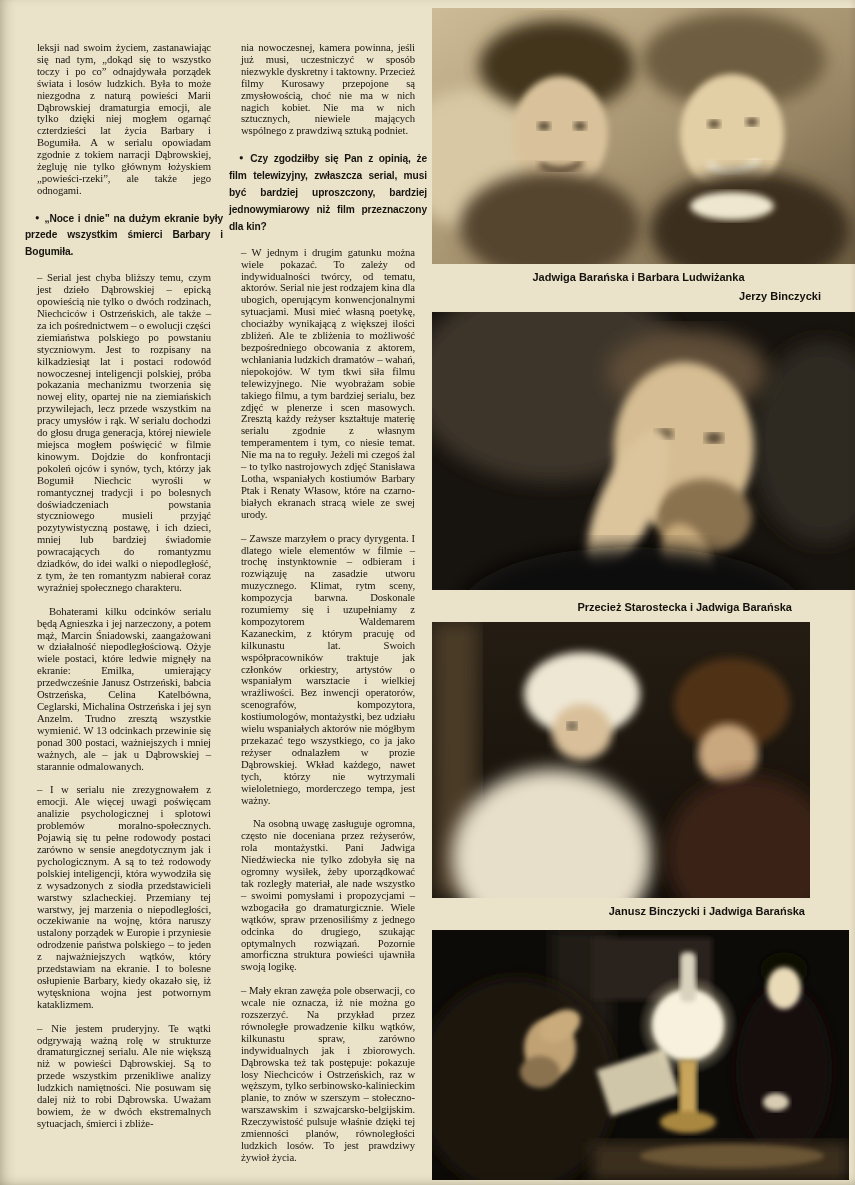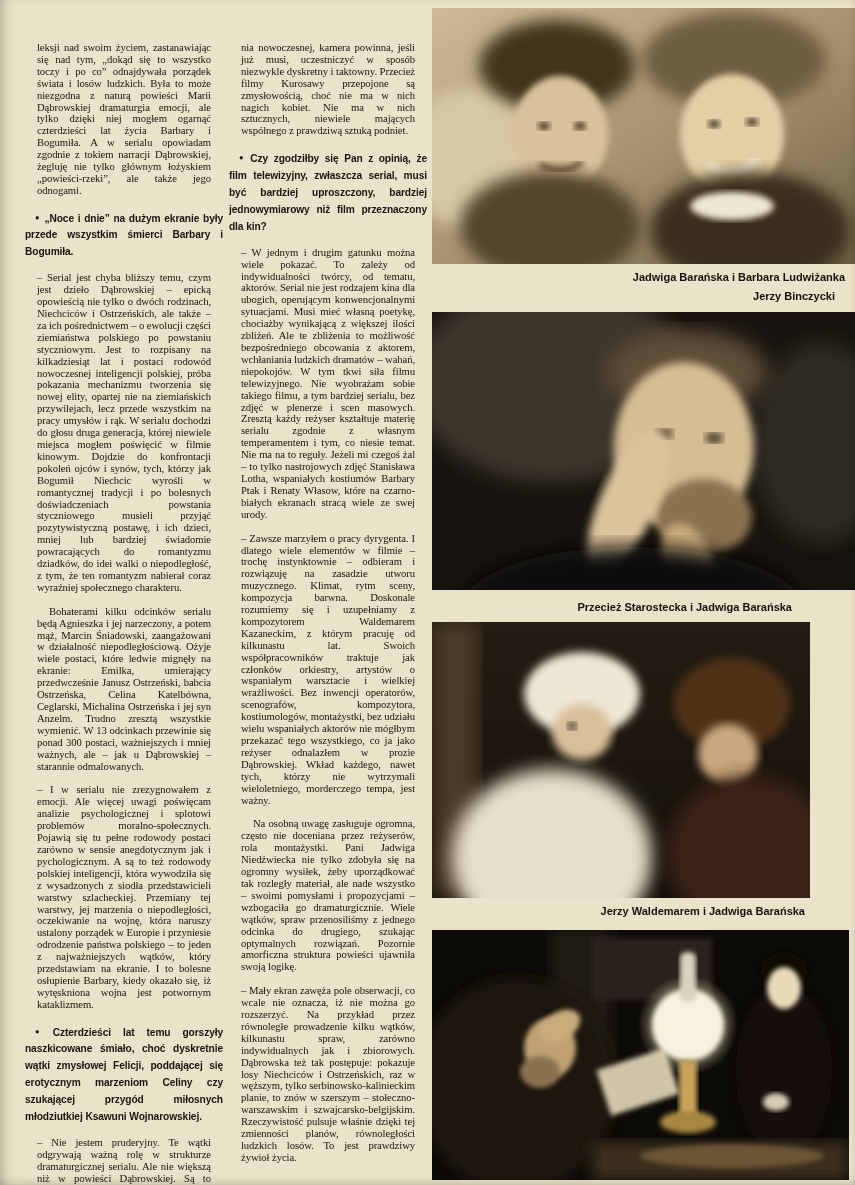--- a/index.html
+++ b/index.html
@@ -58,21 +58,20 @@
 </style>
 </head>
 <body>
 
 <div class="col" id="col1">
   <p class="para first">leksji nad swoim życiem, zastanawiając się nad tym, „dokąd się to wszystko toczy i po co” odnajdywała porządek świata i losów ludzkich. Była to może niezgodna z naturą powieści Marii Dąbrowskiej dramaturgia emocji, ale tylko dzięki niej mogłem ogarnąć czterdzieści lat życia Barbary i Bogumiła. A w serialu opowiadam zgodnie z tokiem narracji Dąbrowskiej, żegluję nie tylko głównym łożyskiem „powieści-rzeki”, ale także jego odnogami.</p>
   <p class="question"><span class="bullet">●</span><span>„Noce i dnie” na dużym ekranie były przede wszystkim śmierci Barbary i Bogumiła.</span></p>
   <p class="para first">– Serial jest chyba bliższy temu, czym jest dzieło Dąbrowskiej – epicką opowieścią nie tylko o dwóch rodzinach, Niechciców i Ostrzeńskich, ale także – za ich pośrednictwem – o ewolucji części ziemiaństwa polskiego po powstaniu styczniowym. Jest to rozpisany na kilkadziesiąt lat i postaci rodowód nowoczesnej inteligencji polskiej, próba pokazania mechanizmu tworzenia się nowej elity, opartej nie na ziemiańskich przywilejach, lecz przede wszystkim na pracy umysłów i rąk. W serialu dochodzi do głosu druga generacja, której niewiele miejsca mogłem poświęcić w filmie kinowym. Dojdzie do konfrontacji pokoleń ojców i synów, tych, którzy jak Bogumił Niechcic wyrośli w romantycznej tradycji i po bolesnych doświadczeniach powstania styczniowego musieli przyjąć pozytywistyczną postawę, i ich dzieci, mniej lub bardziej świadomie powracających do romantyzmu dziadków, do idei walki o niepodległość, z tym, że ten romantyzm nabierał coraz wyraźniej społecznego charakteru.</p>
   <p class="para">Bohaterami kilku odcinków serialu będą Agnieszka i jej narzeczony, a potem mąż, Marcin Śniadowski, zaangażowani w działalność niepodległościową. Ożyje wiele postaci, które ledwie mignęły na ekranie: Emilka, umierający przedwcześnie Janusz Ostrzeński, babcia Ostrzeńska, Celina Katelbówna, Ceglarski, Michalina Ostrzeńska i jej syn Anzelm. Trudno zresztą wszystkie wymienić. W 13 odcinkach przewinie się ponad 300 postaci, ważniejszych i mniej ważnych, ale – jak u Dąbrowskiej – starannie odmalowanych.</p>
   <p class="para first">– I w serialu nie zrezygnowałem z emocji. Ale więcej uwagi poświęcam analizie psychologicznej i splotowi problemów moralno-społecznych. Pojawią się tu pełne rodowody postaci zarówno w sensie anegdotycznym jak i pychologicznym. A są to też rodowody polskiej inteligencji, która wywodziła się z wysadzonych z siodła przedstawicieli warstwy szlacheckiej. Przemiany tej warstwy, jej marzenia o niepodległości, oczekiwanie na wojnę, która naruszy ustalony porządek w Europie i przyniesie odrodzenie państwa polskiego – to jeden z najważniejszych wątków, który przedstawiam na ekranie. I to bolesne osłupienie Barbary, kiedy okazało się, iż wytęskniona wojna jest potwornym kataklizmem.</p>
-  <p class="question"><span class="bullet">●</span><span>Czterdzieści lat temu gorszyły naszkicowane śmiało, choć dyskretnie wątki zmysłowej Felicji, poddającej się erotycznym marzeniom Celiny czy szukającej przygód miłosnych młodziutkiej Ksawuni Wojnarowskiej.</span></p>
   <p class="para first">– Nie jestem pruderyjny. Te wątki odgrywają ważną rolę w strukturze dramaturgicznej serialu. Ale nie większą niż w powieści Dąbrowskiej. Są to przede wszystkim przenikliwe analizy ludzkich namiętności. Nie posuwam się dalej niż to robi Dąbrowska. Uważam bowiem, że w dwóch ekstremalnych sytuacjach, śmierci i zbliże-</p>
 </div>
 
 <div class="col" id="col2">
   <p class="para first">nia nowoczesnej, kamera powinna, jeśli już musi, uczestniczyć w sposób niezwykle dyskretny i taktowny. Przecież filmy Kurosawy przepojone są zmysłowością, choć nie ma w nich nagich kobiet. Nie ma w nich sztucznych, niewiele mających wspólnego z prawdziwą sztuką podniet.</p>
   <p class="question"><span class="bullet">●</span><span>Czy zgodziłby się Pan z opinią, że film telewizyjny, zwłaszcza serial, musi być bardziej uproszczony, bardziej jednowymiarowy niż film przeznaczony dla kin?</span></p>
   <p class="para first">– W jednym i drugim gatunku można wiele pokazać. To zależy od indywidualności twórcy, od tematu, aktorów. Serial nie jest rodzajem kina dla ubogich, operującym konwencjonalnymi sytuacjami. Musi mieć własną poetykę, chociażby wynikającą z większej ilości zbliżeń. Ale te zbliżenia to możliwość bezpośredniego obcowania z aktorem, wchłaniania ludzkich dramatów – wahań, niepokojów. W tym tkwi siła filmu telewizyjnego. Nie wyobrażam sobie takiego filmu, a tym bardziej serialu, bez zdjęć w plenerze i scen masowych. Zresztą każdy reżyser kształtuje materię serialu zgodnie z własnym temperamentem i tym, co niesie temat. Nie ma na to reguły. Jeżeli mi czegoś żal – to tylko nastrojowych zdjęć Stanisława Lotha, wspaniałych kostiumów Barbary Ptak i Renaty Własow, które na czarno-białych ekranach stracą wiele ze swej urody.</p>
   <p class="para first">– Zawsze marzyłem o pracy dyrygenta. I dlatego wiele elementów w filmie – trochę instynktownie – odbieram i rozwiązuję na zasadzie utworu muzycznego. Klimat, rytm sceny, kompozycja barwna. Doskonale rozumiemy się i uzupełniamy z kompozytorem Waldemarem Kazaneckim, z którym pracuję od kilkunastu lat. Swoich współpracowników traktuje jak członków orkiestry, artystów o wspaniałym warsztacie i wielkiej wrażliwości. Bez inwencji operatorów, scenografów, kompozytora, kostiumologów, montażystki, bez udziału wielu wspaniałych aktorów nie mógłbym przekazać tego wszystkiego, co ja jako reżyser odnalazłem w prozie Dąbrowskiej. Wkład każdego, nawet tych, którzy nie wytrzymali wieloletniego, morderczego tempa, jest ważny.</p>
   <p class="para">Na osobną uwagę zasługuje ogromna, często nie doceniana przez reżyserów, rola montażystki. Pani Jadwiga Niedźwiecka nie tylko zdobyła się na ogromny wysiłek, żeby uporządkować tak rozległy materiał, ale nade wszystko – swoimi pomysłami i propozycjami – wzbogaciła go dramaturgicznie. Wiele wątków, spraw przenosiliśmy z jednego odcinka do drugiego, szukając optymalnych rozwiązań. Pozornie amorficzna struktura powieści ujawniła swoją logikę.</p>
   <p class="para first">– Mały ekran zawęża pole obserwacji, co wcale nie oznacza, iż nie można go rozszerzyć. Na przykład przez równoległe prowadzenie kilku wątków, kilkunastu spraw, zarówno indywidualnych jak i zbiorowych. Dąbrowska też tak postępuje: pokazuje losy Niechciców i Ostrzeńskich, raz w węższym, tylko serbinowsko-kalinieckim planie, to znów w szerszym – stołeczno-warszawskim i szwajcarsko-belgijskim. Rzeczywistość pulsuje właśnie dzięki tej zmienności planów, równoległości ludzkich losów. To jest prawdziwy żywioł życia.</p>
@@ -107,22 +106,22 @@
     <ellipse cx="118" cy="218" rx="90" ry="55" fill="#55452f" filter="url(#b1a)"></ellipse>
     <ellipse cx="302" cy="52" rx="92" ry="48" fill="#6e5d41" filter="url(#b1a)"></ellipse>
     <ellipse cx="300" cy="126" rx="52" ry="60" fill="#e3cfa6" filter="url(#b1b)"></ellipse>
     <ellipse cx="282" cy="116" rx="6" ry="4" fill="#3f301d" filter="url(#b1b)"></ellipse>
     <ellipse cx="320" cy="114" rx="6" ry="4" fill="#3f301d" filter="url(#b1b)"></ellipse>
     <path d="M276 156 Q300 176 326 152" stroke="#f2ead4" stroke-width="8" fill="none" filter="url(#b1b)"></path>
     <ellipse cx="318" cy="222" rx="100" ry="58" fill="#3a2e1f" filter="url(#b1a)"></ellipse>
     <ellipse cx="300" cy="198" rx="42" ry="14" fill="#efe7cf" filter="url(#b1b)"></ellipse>
   </svg>
 </div>
-<div class="caption" style="left:432px;top:271px;width:413px;">Jadwiga Barańska i Barbara Ludwiżanka</div>
-<div class="caption" style="left:422px;top:290px;width:413px;">Jerzy Binczycki</div>
+<div class="caption" style="left:432px;top:271px;width:413px;text-align:center;">Jadwiga Barańska i Barbara Ludwiżanka</div>
+<div class="caption" style="left:408px;top:290px;width:413px;">Jerzy Binczycki</div>
 
 <div class="photo" style="left:432px;top:312px;width:423px;height:278px;">
   <svg viewBox="0 0 423 278" preserveAspectRatio="none">
     <defs>
       <filter id="b2a">
           <feGaussianBlur stdDeviation="10"></feGaussianBlur>
         </filter>
       <filter id="b2b">
           <feGaussianBlur stdDeviation="4"></feGaussianBlur>
         </filter>
@@ -160,21 +159,21 @@
     <rect x="0" y="0" width="46" height="276" fill="#4a3b28" filter="url(#b3a)"></rect>
     <ellipse cx="150" cy="72" rx="58" ry="42" fill="#eee7d4" filter="url(#b3b)"></ellipse>
     <ellipse cx="150" cy="110" rx="30" ry="28" fill="#d9c09a" filter="url(#b3b)"></ellipse>
     <ellipse cx="140" cy="104" rx="5" ry="3.5" fill="#463télé218" filter="url(#b3b)"></ellipse>
     <ellipse cx="120" cy="235" rx="100" ry="88" fill="#e7dfc9" filter="url(#b3a)"></ellipse>
     <ellipse cx="300" cy="82" rx="58" ry="46" fill="#4f3319" filter="url(#b3b)"></ellipse>
     <ellipse cx="296" cy="132" rx="30" ry="30" fill="#caa87f" filter="url(#b3b)"></ellipse>
     <ellipse cx="318" cy="232" rx="84" ry="78" fill="#3a2214" filter="url(#b3a)"></ellipse>
   </svg>
 </div>
-<div class="caption" style="left:432px;top:905px;width:373px;">Jerzy Waldemarem i Jadwiga Barańska</div>
+<div class="caption" style="left:432px;top:905px;width:373px;">Janusz Binczycki i Jadwiga Barańska</div>
 
 <div class="photo" style="left:432px;top:930px;width:417px;height:250px;">
   <svg viewBox="0 0 417 250" preserveAspectRatio="none">
     <defs>
       <filter id="b4a">
           <feGaussianBlur stdDeviation="7"></feGaussianBlur>
         </filter>
       <filter id="b4b">
           <feGaussianBlur stdDeviation="2.5"></feGaussianBlur>
         </filter>

